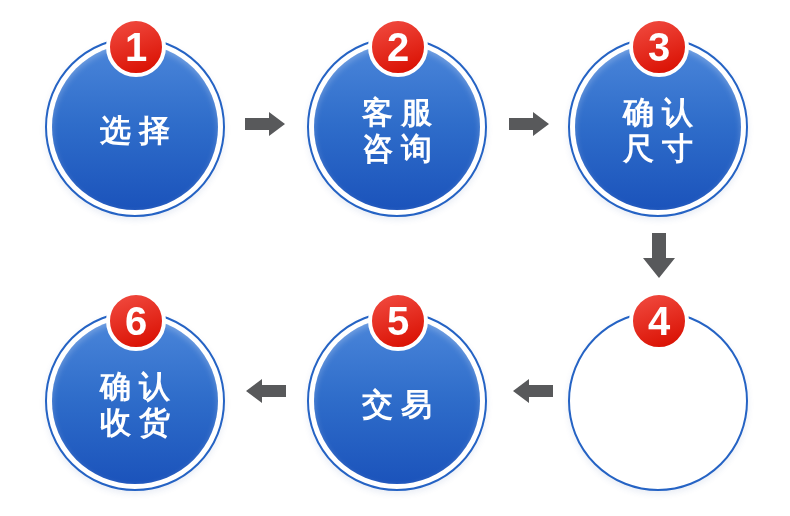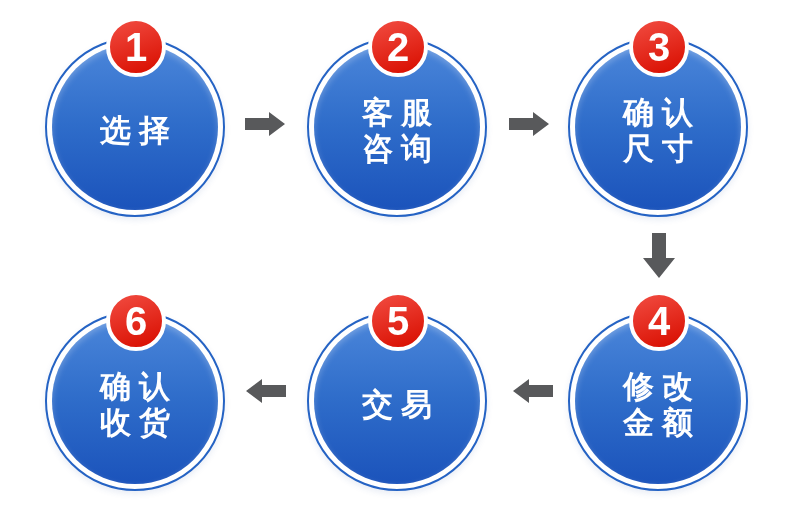--- a/index.html
+++ b/index.html
@@ -119,24 +119,20 @@
       <div class="label-line">确认</div>
       <div class="label-line">尺寸</div>
     </div>
     <div class="badge">
       <span>3</span>
     </div>
   </div>
 
   <div class="step" id="step-4">
     <div class="ring"></div>
-    <div class="disc">
-      <div class="label-line">修改</div>
-      <div class="label-line">金额</div>
-    </div>
     <div class="badge">
       <span>4</span>
     </div>
   </div>
 
   <div class="step" id="step-5">
     <div class="ring"></div>
     <div class="disc">
       <div class="label-line">交易</div>
     </div>

